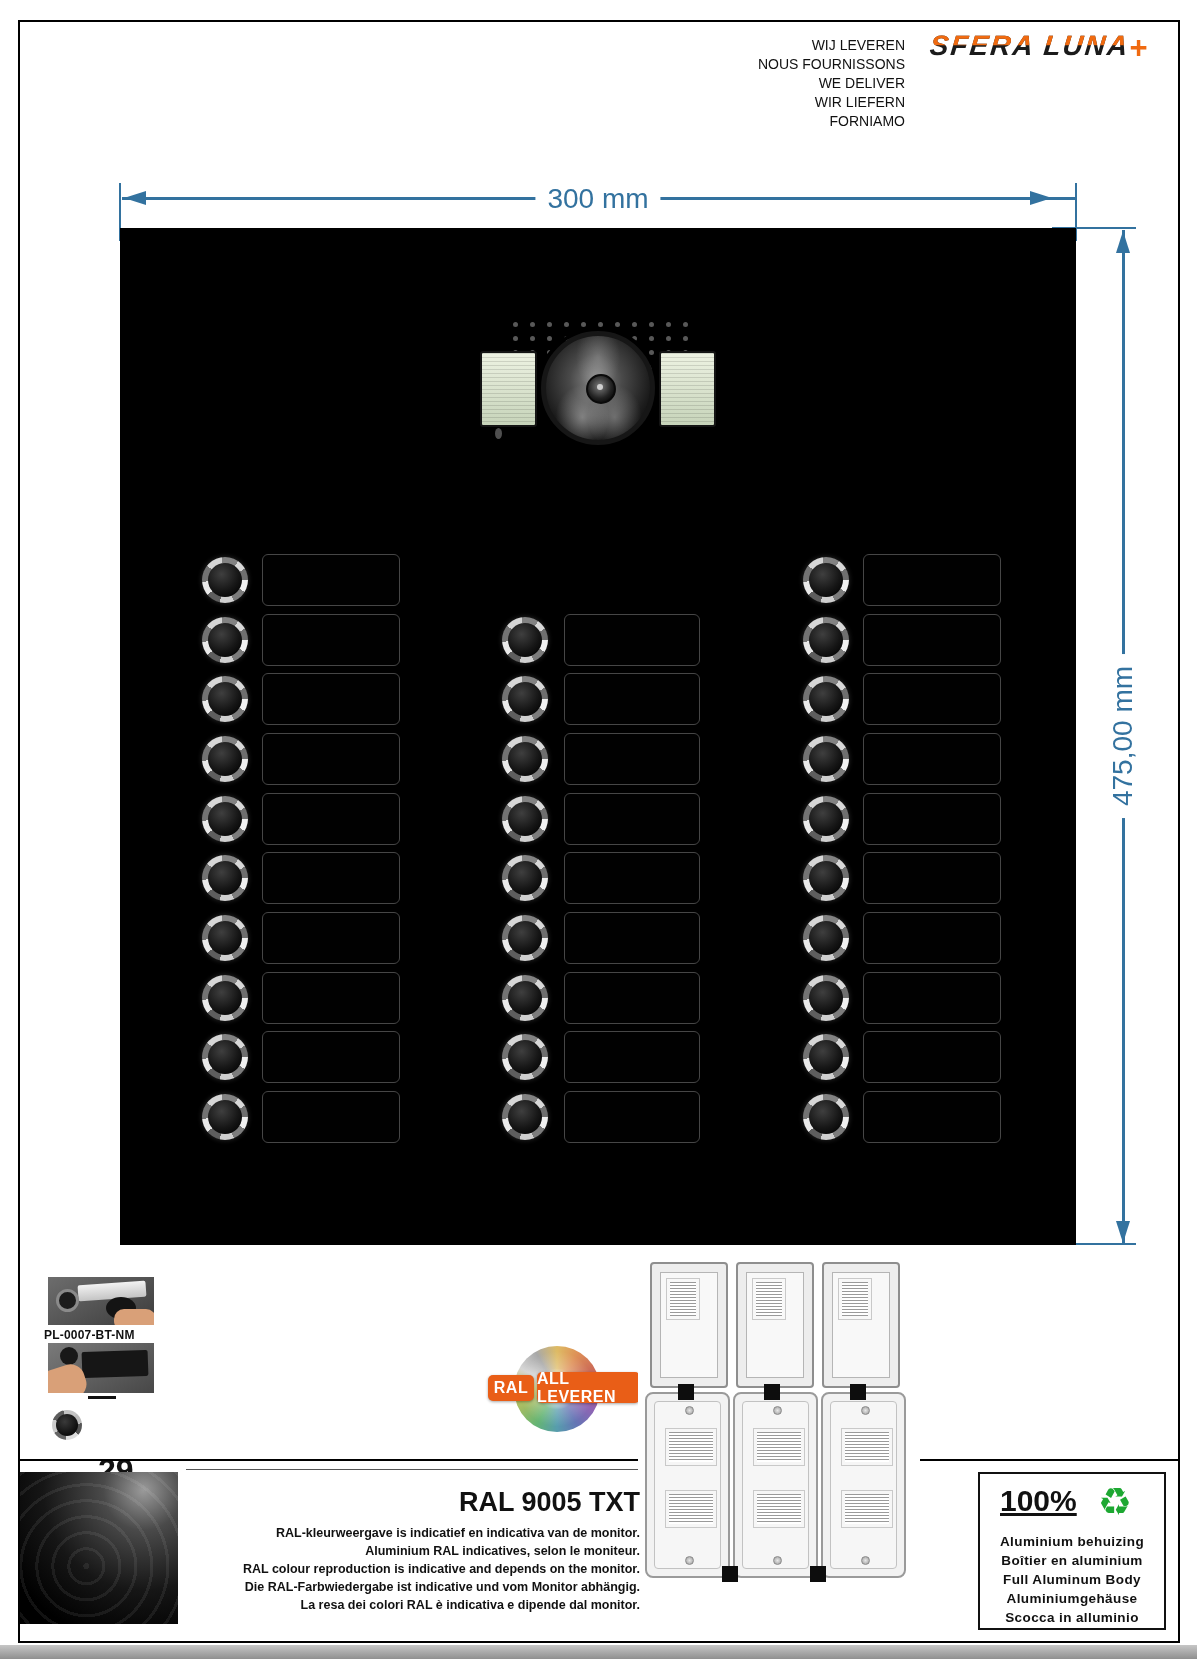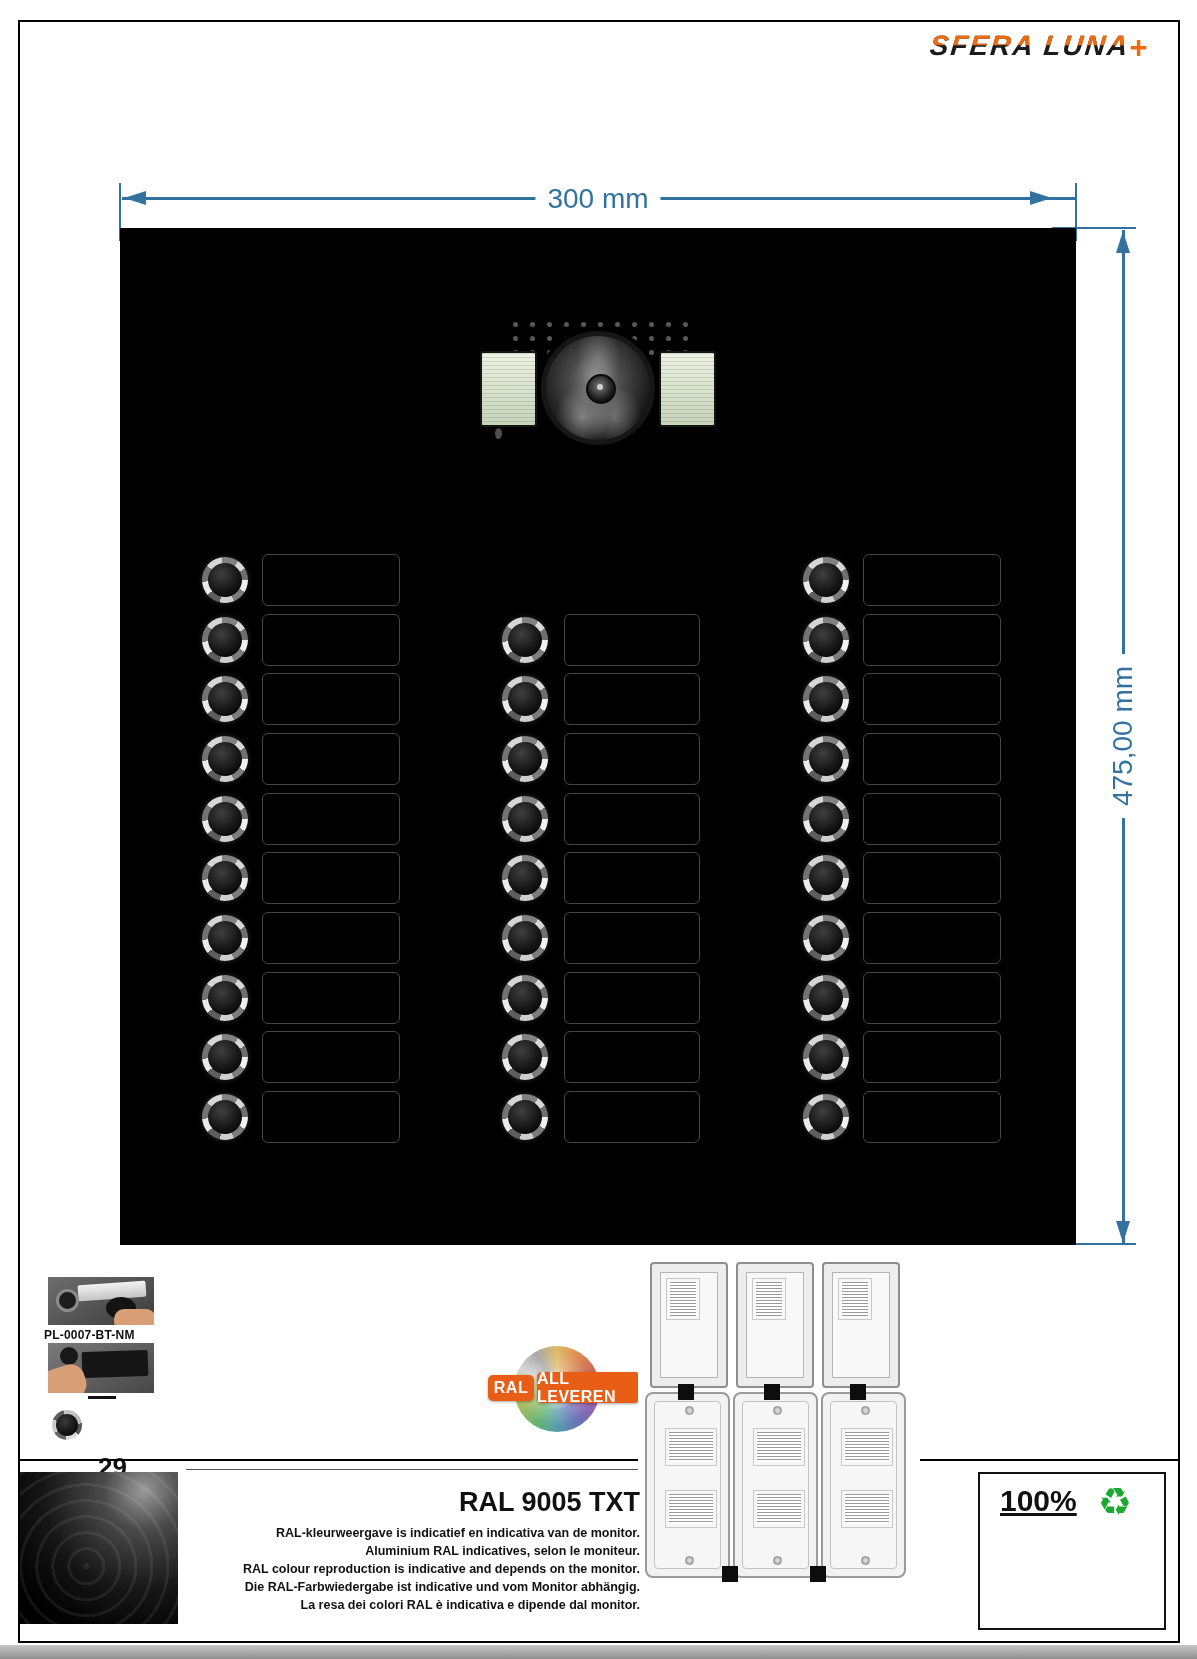--- a/index.html
+++ b/index.html
@@ -65,21 +65,21 @@
   .photo1 .hd{position:absolute;left:66px;top:32px;width:42px;height:22px;border-radius:10px;background:#d9a078;}
   .photo2{left:48px;top:1343px;width:106px;height:50px;background:linear-gradient(150deg,#7a7a7a,#474747);overflow:hidden;z-index:2;}
   .photo2 .pl{position:absolute;left:34px;top:8px;width:66px;height:26px;background:#161616;border-radius:2px;transform:rotate(-2deg);}
   .photo2 .bt{position:absolute;left:12px;top:4px;width:18px;height:18px;border-radius:50%;background:#181818;}
   .photo2 .hd{position:absolute;left:-8px;top:24px;width:46px;height:34px;border-radius:14px;background:#d9a078;transform:rotate(-18deg);}
   .code{left:44px;top:1328px;width:120px;font-size:12px;font-weight:bold;letter-spacing:.2px;}
   .dash{left:88px;top:1396px;width:28px;height:3px;background:#111;}
   .btn-icon{left:52px;top:1410px;width:30px;height:30px;border-radius:50%;
       background:conic-gradient(from 40deg,#bbb 0 12%,#555 12% 25%,#ddd 25% 40%,#666 40% 55%,#ccc 55% 70%,#5d5d5d 70% 85%,#c4c4c4 85% 100%);}
   .btn-icon::after{content:'';position:absolute;inset:4px;border-radius:50%;background:radial-gradient(circle at 40% 35%,#3a3a3a,#0c0c0c 70%);}
-  .count{left:98px;top:1452px;font-size:26px;font-weight:bold;color:#111;}
+  .count{left:98px;top:1452px;font-size:32px;font-weight:bold;color:#111;}
 
   
   .fan{left:514px;top:1346px;width:86px;height:86px;border-radius:50%;opacity:.85;
       background:radial-gradient(circle,#fff 0 15%,rgba(255,255,255,.25) 34%,rgba(255,255,255,0) 62%),
       conic-gradient(#d9b04a,#d97d3a,#c4533a,#a84a6e,#7d4aa8,#4a5ca8,#3a8ca0,#4aa85c,#8fb04a,#c9c04a,#cfcfcf,#9a9a9a,#d9b04a);}
   .pill{background:#E95E17;color:#fff;font-weight:bold;border-radius:5px;display:flex;align-items:center;
       justify-content:center;box-shadow:0 1px 3px rgba(0,0,0,.35);z-index:2;font-size:16px;letter-spacing:.5px;}
   .pill1{left:488px;top:1375px;width:46px;height:26px;}
   .pill2{left:537px;top:1372px;width:103px;height:31px;}
 
@@ -107,20 +107,27 @@
   .mat-rec{position:absolute;left:118px;top:6px;font-size:38px;color:#1DA832;font-family:"DejaVu Sans",sans-serif;}
   .mat-lines{position:absolute;left:0;top:58px;width:100%;text-align:center;font-size:13.5px;font-weight:bold;line-height:19px;letter-spacing:.4px;}
 </style>
 </head>
 <body>
 
 <div class="page">
 
   <div class="abs frame"></div>
 
+  <div class="abs tagline">
+    <div>WIJ LEVEREN</div>
+    <div>NOUS FOURNISSONS</div>
+    <div>WE DELIVER</div>
+    <div>WIR LIEFERN</div>
+    <div>FORNIAMO</div>
+  </div>
   <div class="abs logo">
     <span class="stack">
       <span class="lb">SFERA LUNA</span>
       <span class="lo">SFERA LUNA</span>
     </span><span class="plus">+</span>
   </div>
 
   <div class="abs dim hline"></div>
   <div class="abs dim htick" style="left:119px;"></div>
   <div class="abs dim htick" style="left:1075px;"></div>
@@ -313,16 +320,23 @@
     <div>RAL-kleurweergave is indicatief en indicativa van de monitor.</div>
     <div>Aluminium RAL indicatives, selon le moniteur.</div>
     <div>RAL colour reproduction is indicative and depends on the monitor.</div>
     <div>Die RAL-Farbwiedergabe ist indicative und vom Monitor abhängig.</div>
     <div>La resa dei colori RAL è indicativa e dipende dal monitor.</div>
   </div>
 
   <div class="abs mat-box">
     <div class="mat-pct">100%</div>
     <div class="mat-rec">♻</div>
+    <div class="mat-lines">
+      <div>Aluminium behuizing</div>
+      <div>Boîtier en aluminium</div>
+      <div>Full Aluminum Body</div>
+      <div>Aluminiumgehäuse</div>
+      <div>Scocca in alluminio</div>
+    </div>
   </div>
 
   <div class="abs bottom-strip"></div>
 </div>
 
 </body></html>

